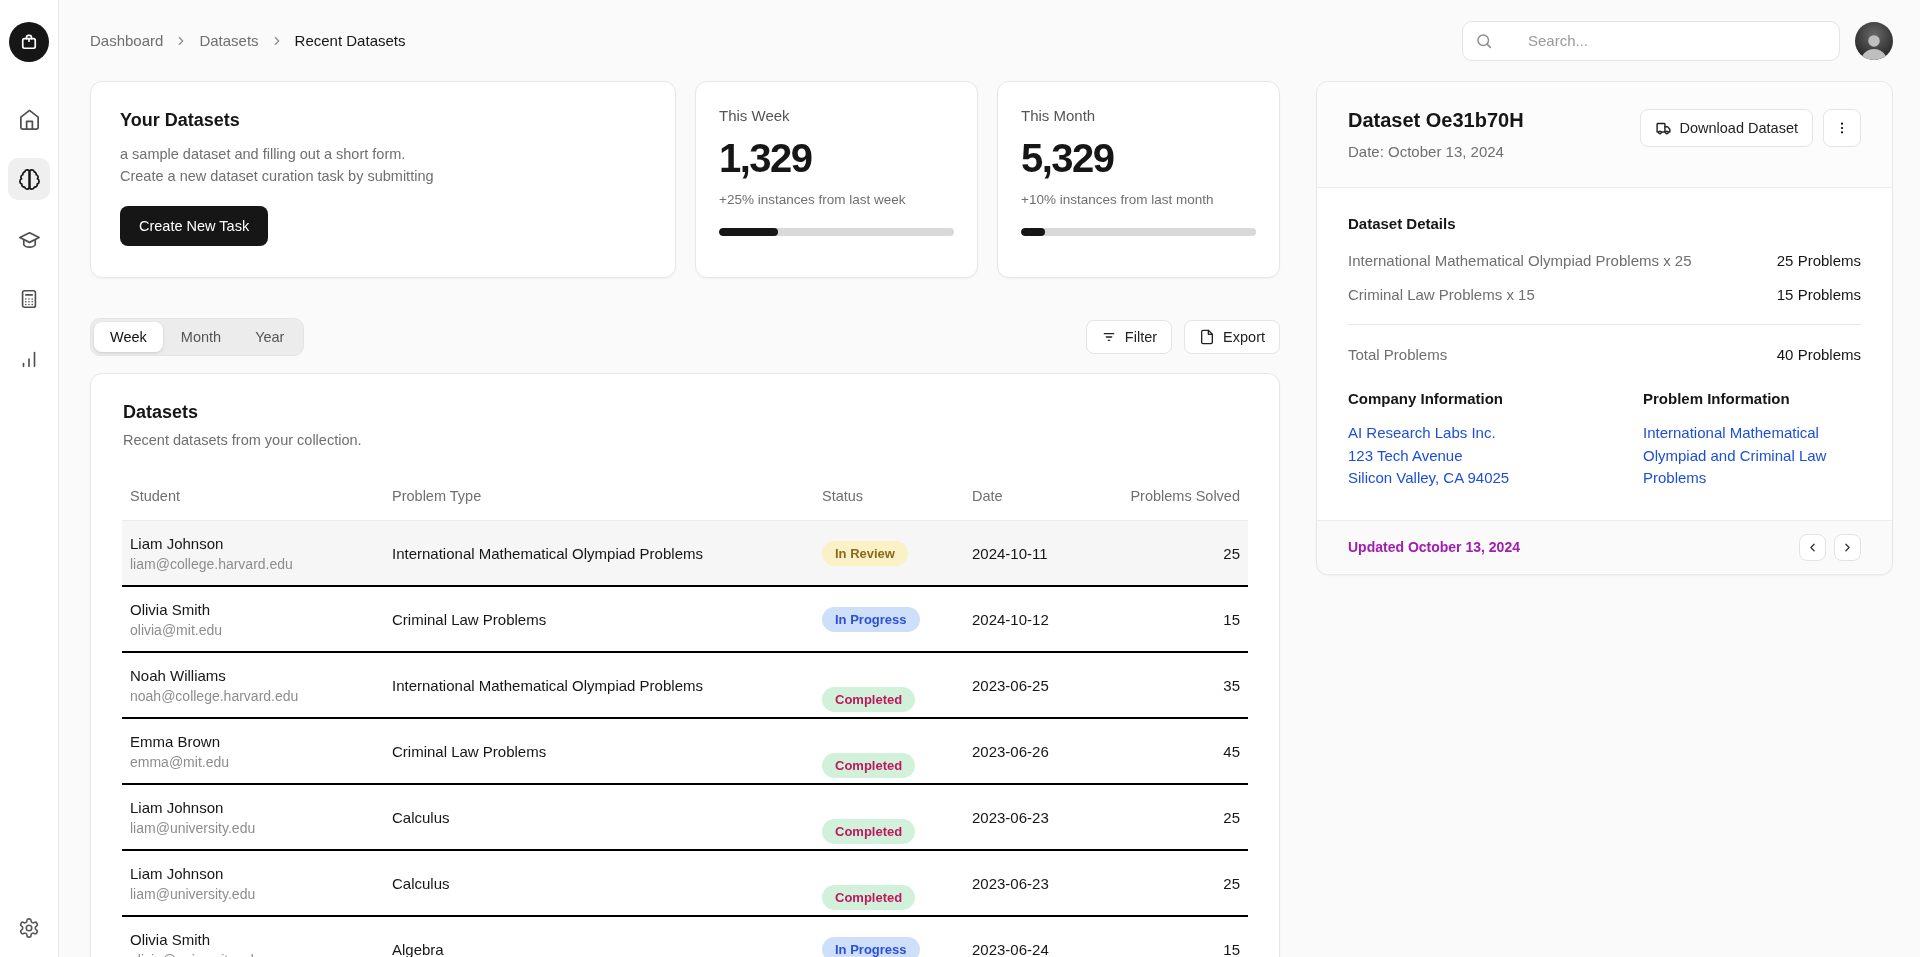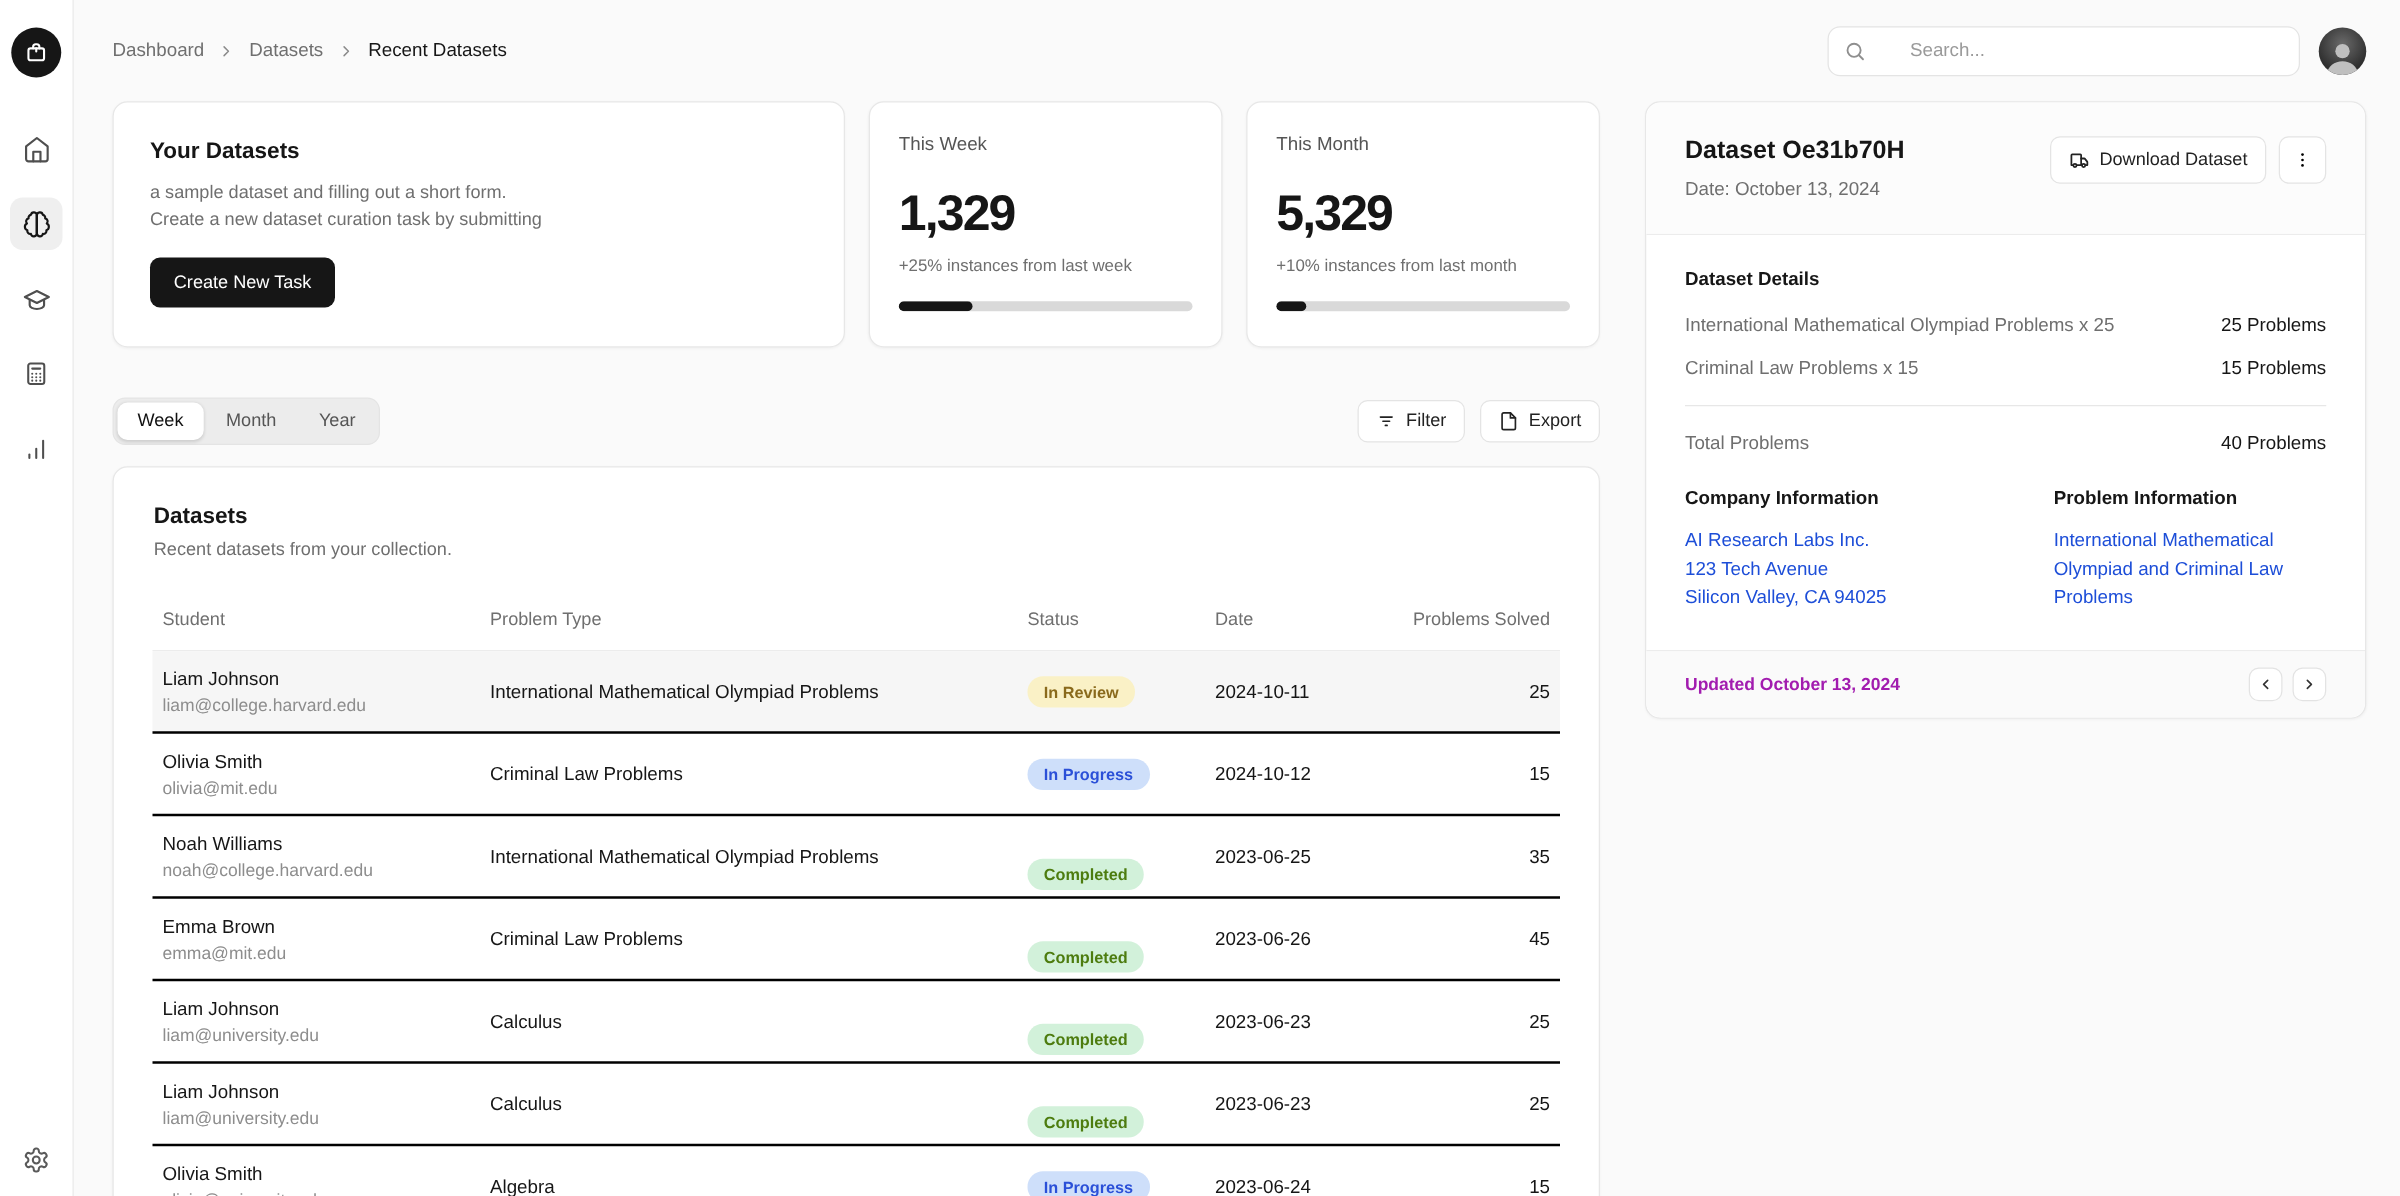--- a/index.html
+++ b/index.html
@@ -62,21 +62,21 @@
   .cards-row { display:flex; gap:19px; }
   .promo { width:586px; height:197px; padding:28px 29px; }
   .promo-title { margin:0 0 12px; font-size:18px; font-weight:bold; }
   .promo-text { margin:0; font-size:14.5px; color:#6f6f6f; line-height:1.55; }
   .btn-dark {
     margin-top:18px; background:#161616; color:#fff; border:none; border-radius:8px;
     padding:12px 19px; font-size:14.5px; cursor:pointer; font-family:inherit;
   }
   .stat { width:283px; height:197px; padding:25px 23px; }
   .stat-label { font-size:15px; color:#555; }
-  .stat-value { font-size:40px; font-weight:bold; letter-spacing:-1.5px; margin-top:25px; }
+  .stat-value { font-size:40px; font-weight:bold; letter-spacing:-1.5px; margin-top:12px; }
   .stat-delta { font-size:13.5px; color:#6f6f6f; margin-top:11px; }
   .progress { margin-top:21px; height:8px; background:#d9d9d9; border-radius:99px; overflow:hidden; }
   .progress-fill { height:100%; background:#161616; border-radius:99px; }
 
   
   .toolbar { display:flex; align-items:center; margin:40px 0 17px; }
   .tabs { background:#ececec; border:1px solid #e4e4e4; border-radius:10px; padding:3px; display:flex; gap:2px; }
   .tab { padding:7px 16px; font-size:14.5px; color:#555; border-radius:8px; cursor:pointer; }
   .tab.active { background:#fff; color:#111; box-shadow:0 1px 3px rgba(0,0,0,.14); }
   .toolbar-right { margin-left:auto; display:flex; gap:12px; }
@@ -99,21 +99,21 @@
   .trow { height:66px; border-bottom:2px solid #000000; font-size:15px; cursor:pointer; }
   .trow[data-active="true"] { background:#f6f6f6; }
   .sname { color:#161616; margin-bottom:4px; }
   .semail { font-size:14px; color:#8d8d8d; }
   .right { text-align:right; }
   .badge {
     display:inline-block; padding:5px 13px; border-radius:99px; font-size:13px; font-weight:bold;
   }
   .badge[data-color="yellow"] { background:#faf1c6; color:#8a6a1c; }
   .badge[data-color="blue"]   { background:#cedffa; color:#2b50d8; }
-  .badge[data-color="green"]  { background:#d2f1da; color:#4d7c0f;margin-top:28px; }
+  .badge[data-color="green"]  { background:#d2f1da; color:#be185d;margin-top:28px; }
 
   
   .detail-header {
     padding:27px 31px; background:#fcfcfc; border-bottom:1px solid #ececec;
     border-radius:12px 12px 0 0; display:flex; align-items:flex-start;
   }
   .detail-title { margin:0 0 11px; font-size:20px; font-weight:bold; }
   .detail-date { font-size:15px; color:#6f6f6f; }
   .detail-actions { margin-left:auto; display:flex; gap:10px; }
   .btn-kebab {

